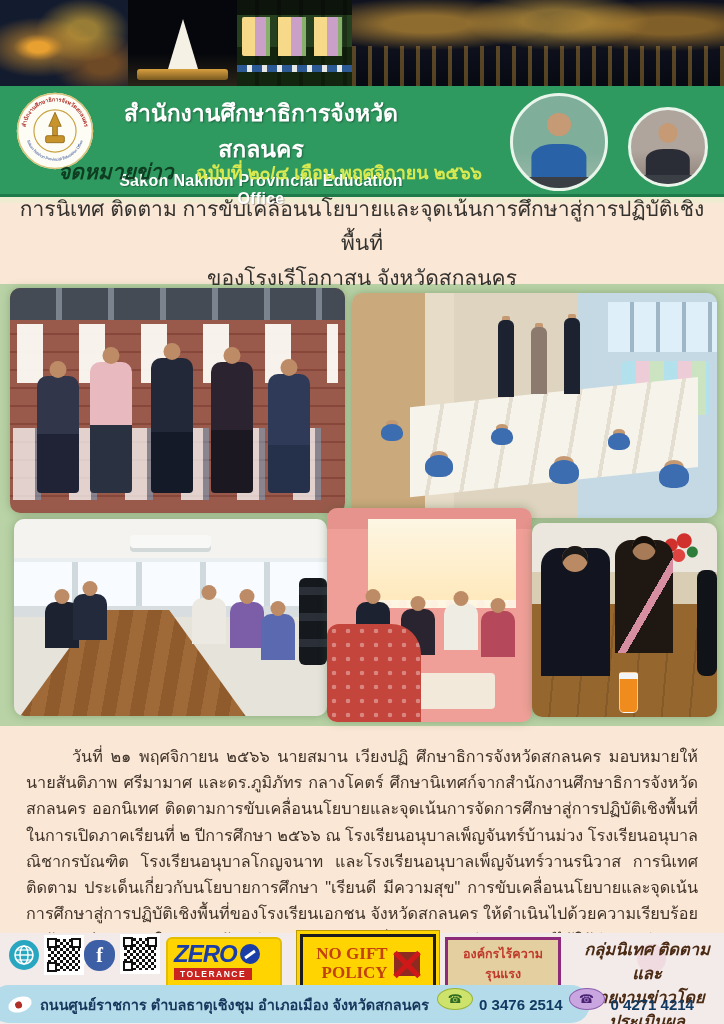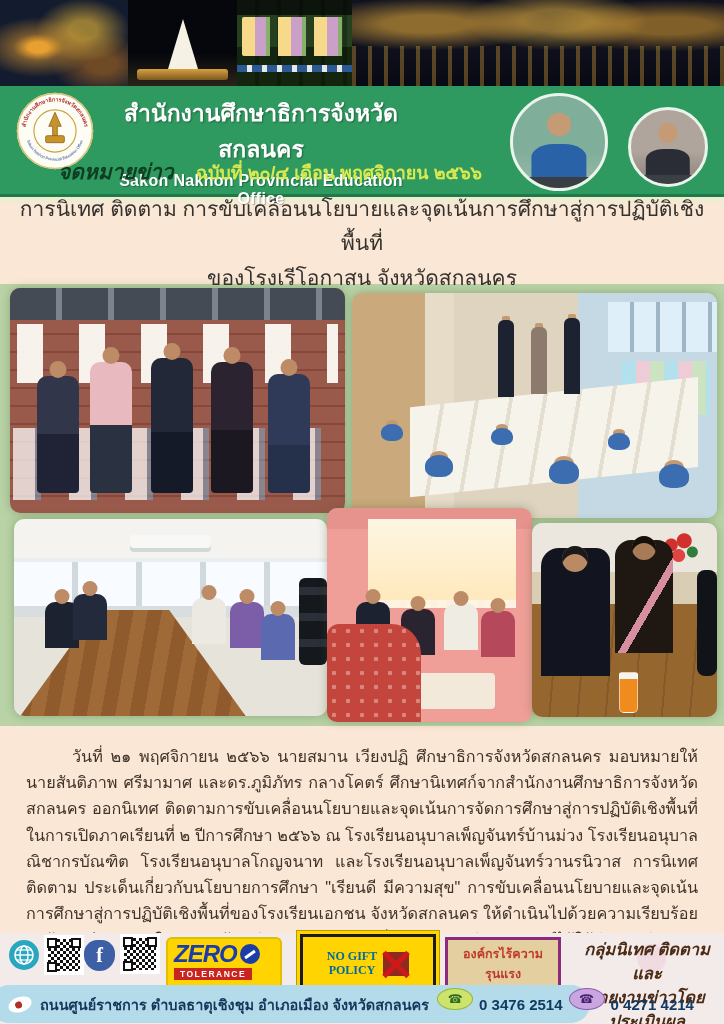--- a/index.html
+++ b/index.html
@@ -152,21 +152,21 @@
       border:2px solid #e3bd00;box-sizing:border-box;padding:3px 6px;}
   .zero .zrow{display:flex;align-items:center;gap:3px;}
   .zero .zword{color:#1a3da8;font-weight:900;font-style:italic;font-size:24px;letter-spacing:-1px;line-height:1;}
   .zero .fist{width:20px;height:20px;border-radius:50%;background:#1a3da8;position:relative;}
   .zero .fist::after{content:"";position:absolute;left:4px;top:9px;width:12px;height:3px;background:#fff;transform:rotate(-35deg);}
   .zero .tol{margin-top:2px;width:78%;background:#c9241f;color:#fff;font-size:8.5px;font-weight:bold;
       letter-spacing:1.5px;text-align:center;padding:1px 0;}
   .nogift{position:absolute;left:300px;top:1px;width:136px;height:59px;background:#ffd400;
       border:3px solid #1c1c1c;box-sizing:border-box;box-shadow:0 0 0 3px #ffd400, 0 0 0 4px #b99a00;
       display:flex;align-items:center;justify-content:center;gap:6px;}
-  .nogift .txt{color:#0369a1;font-weight:bold;font-family:"Liberation Serif", serif;font-size:12px;line-height:1.1;text-align:center;}
+  .nogift .txt{color:#c2410c;font-weight:bold;font-family:"Liberation Serif", serif;font-size:17px;line-height:1.1;text-align:right;}
   .nogift .gift{position:relative;width:26px;height:24px;background:#8f2a20;border-radius:2px;}
   .nogift .gift::before,.nogift .gift::after{content:"";position:absolute;left:-4px;top:10px;width:34px;height:5px;background:#d01818;}
   .nogift .gift::before{transform:rotate(45deg);} .nogift .gift::after{transform:rotate(-45deg);}
   .violence{position:absolute;left:445px;top:4px;width:116px;height:53px;background:#e3cfa0;
       border:3px solid #8e2a7a;box-sizing:border-box;display:flex;align-items:center;justify-content:flex-end;
       color:#c0392b;font-weight:bold;font-size:12.5px;font-family:"Liberation Serif", serif;text-align:center;padding:0 4px;}
   .credit{position:absolute;right:2px;top:5px;width:150px;text-align:center;color:#4a2a12;
       font-family:"Liberation Serif", serif;font-style:italic;font-weight:bold;font-size:16.5px;line-height:1.45;}
   .addressbar{position:absolute;left:-10px;bottom:1px;width:600px;height:38px;background:#b3dbe9;
       border-radius:19px;display:flex;align-items:center;box-sizing:border-box;padding:0 14px 0 18px;gap:8px;}

